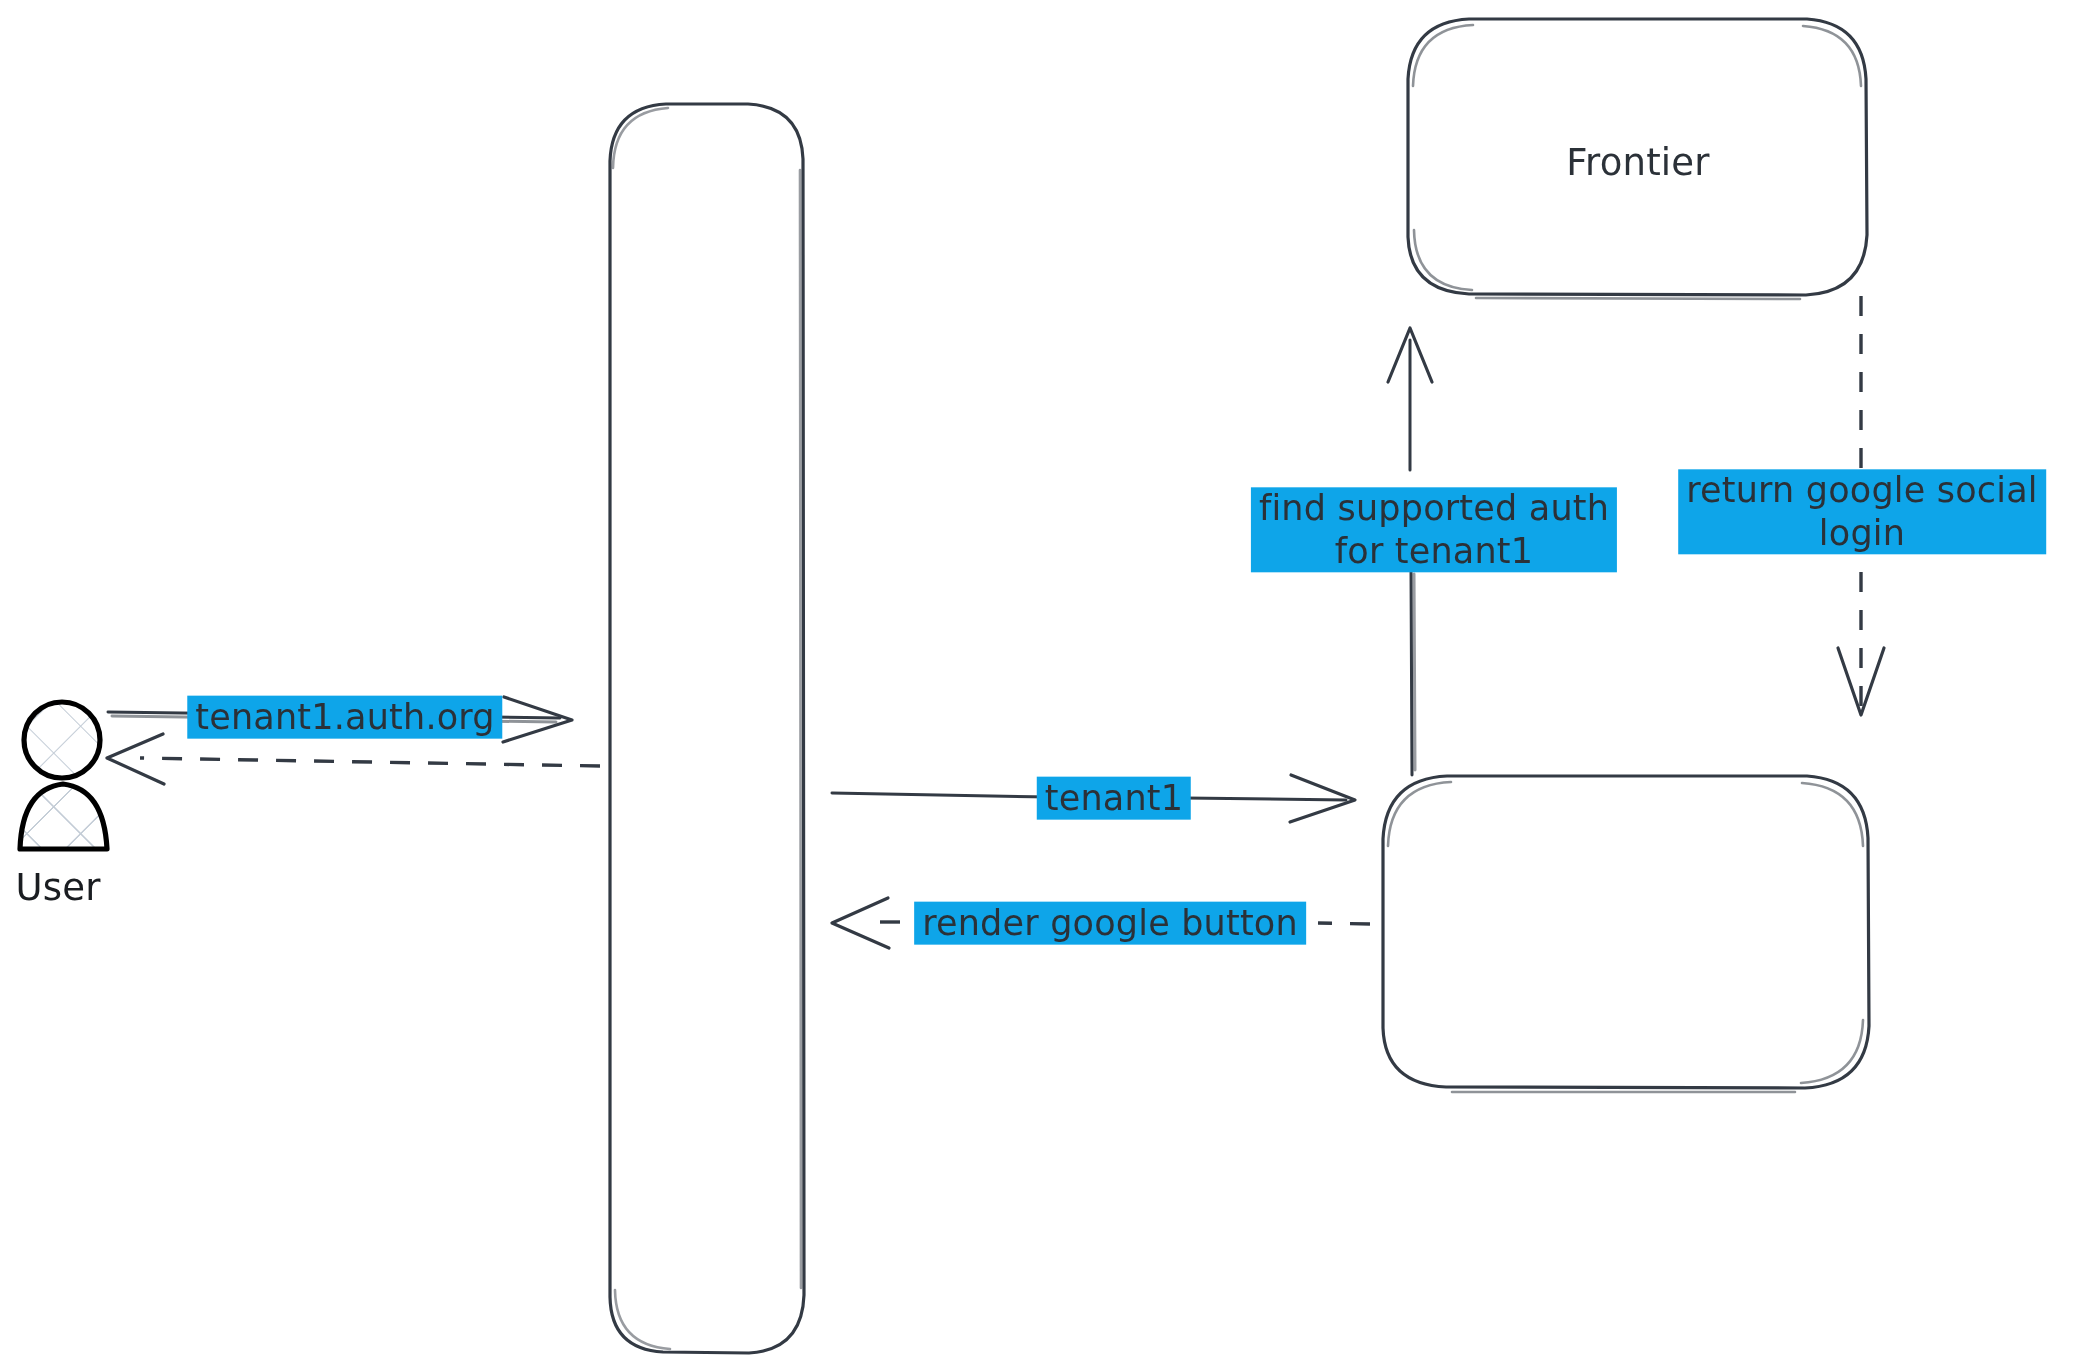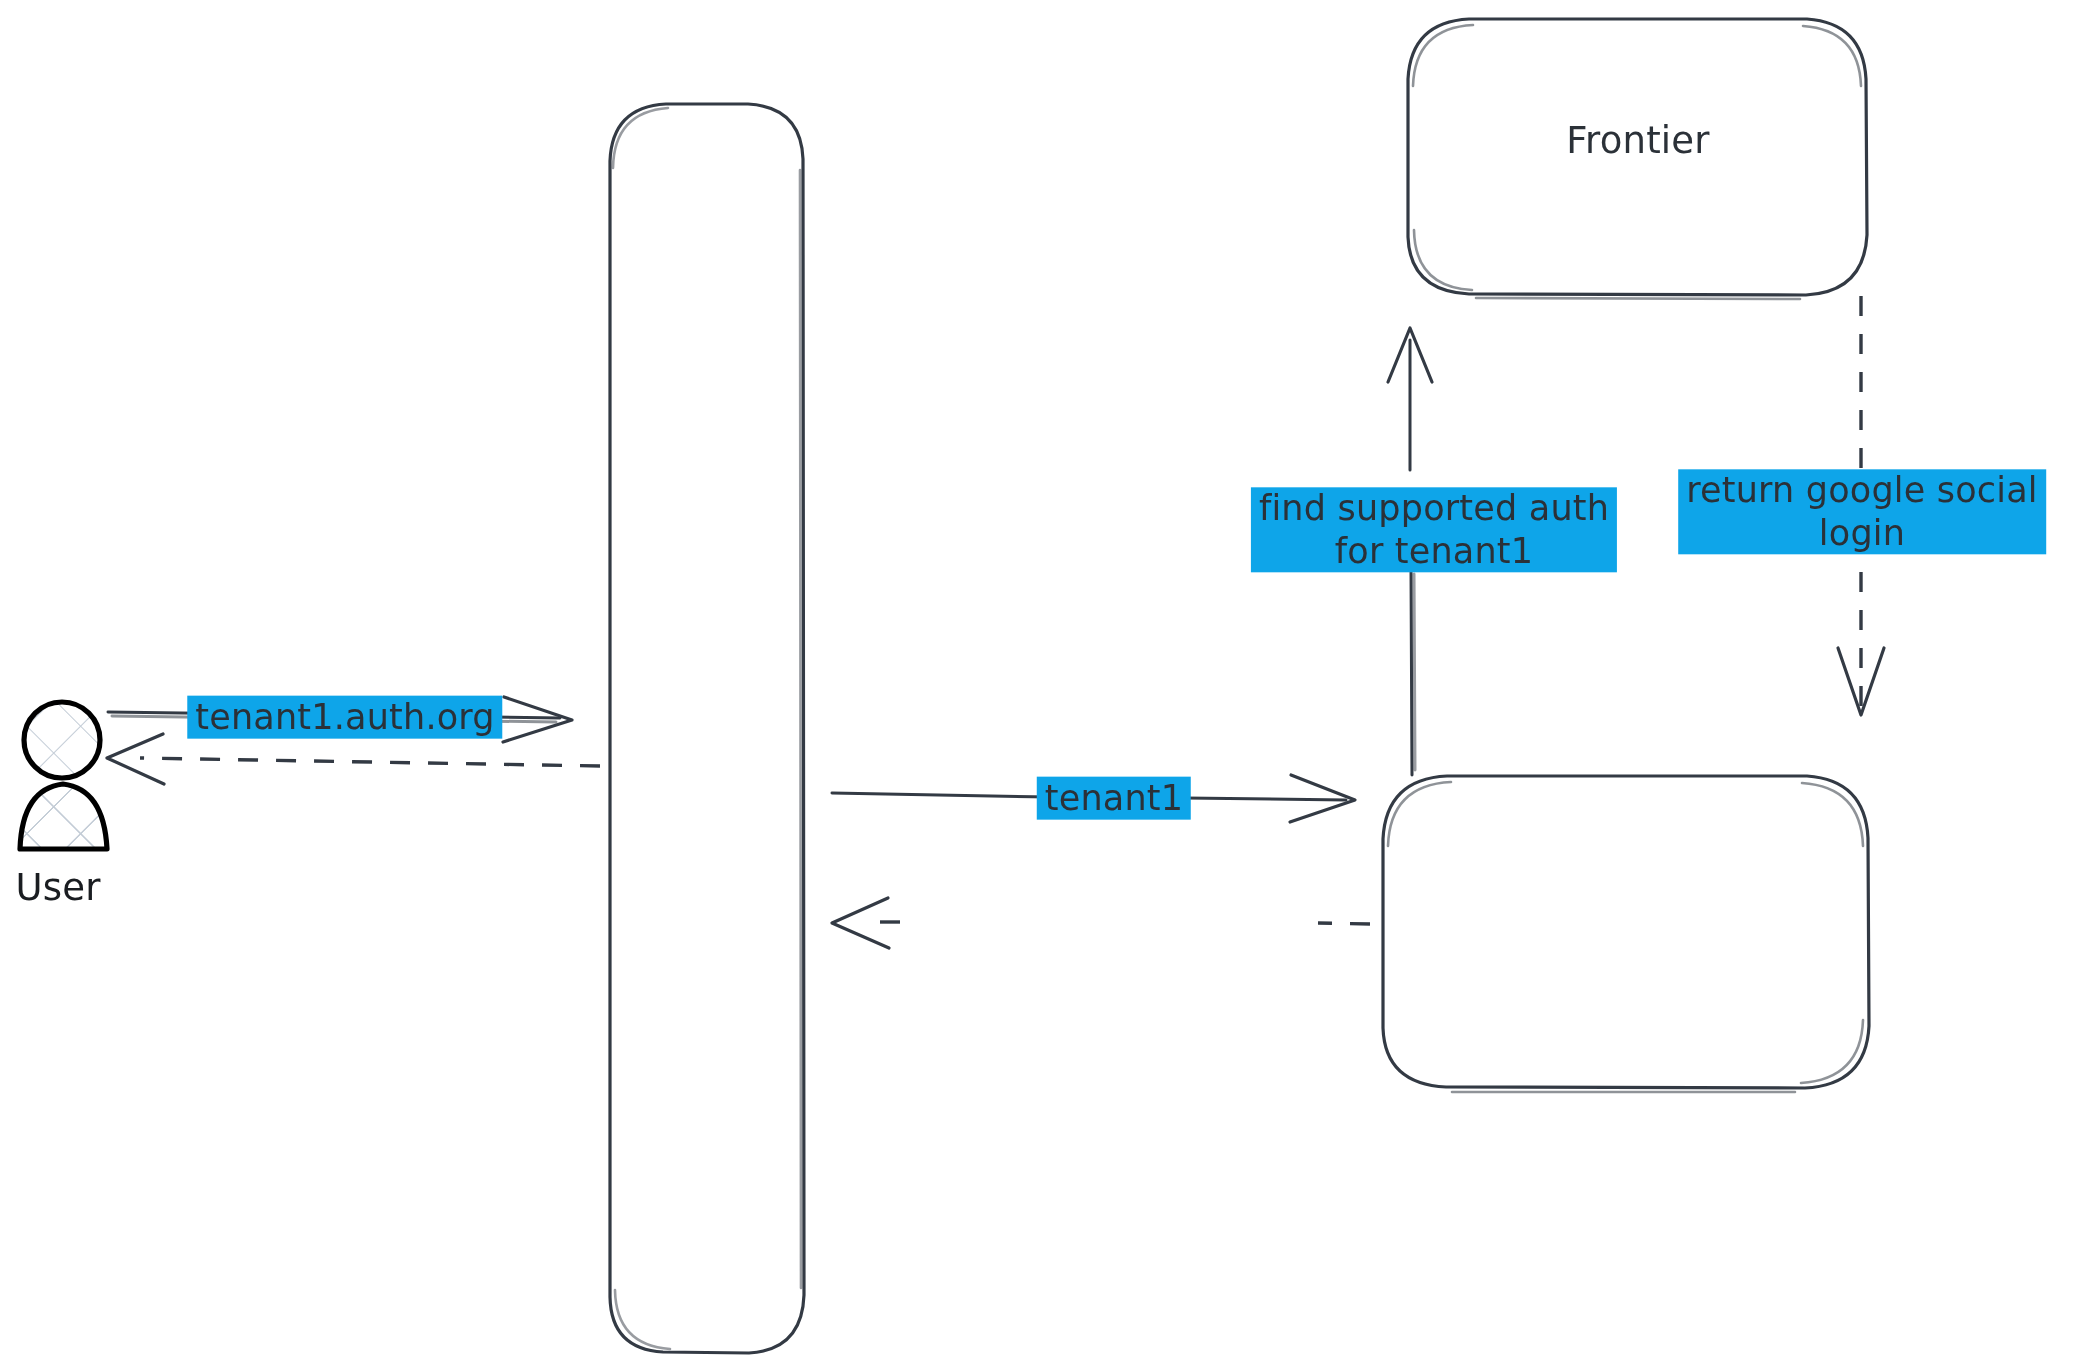--- a/index.html
+++ b/index.html
@@ -177,27 +177,28 @@
     </g>
 
     <g>
       <path class="edge-dashed" d="M 1861 296 L 1861 470"></path>
       <path class="edge-dashed" d="M 1861 572 L 1861 706"></path>
       <path class="arrow-head" d="M 1838 648 L 1861 715 L 1884 648"></path>
     </g>
   </svg>
 
 
-  <div class="lbl node-label" style="left:1638px; top:141px;">Frontier</div>
+  <div class="lbl node-label" style="left:1638px; top:163px;">Frontier</div>
 
 
   <div class="lbl actor-label" style="left:58px; top:888px;">User</div>
 
   <div class="lbl edge-label lbl-bg" style="left:345px; top:717px;">tenant1.auth.org</div>
 
   <div class="lbl edge-label lbl-bg" style="left:1114px; top:798px;">tenant1</div>
 
+  <div class="lbl edge-label lbl-bg" style="left:1110px; top:923px;">render google button</div>
 
   <div class="lbl edge-label lbl-bg" style="left:1434px; top:530px;"><span>find supported auth</span><br><span>for tenant1</span></div>
 
   <div class="lbl edge-label lbl-bg" style="left:1862px; top:512px;"><span>return google social</span><br><span>login</span></div>
 
 </div>
 
 </body></html>

